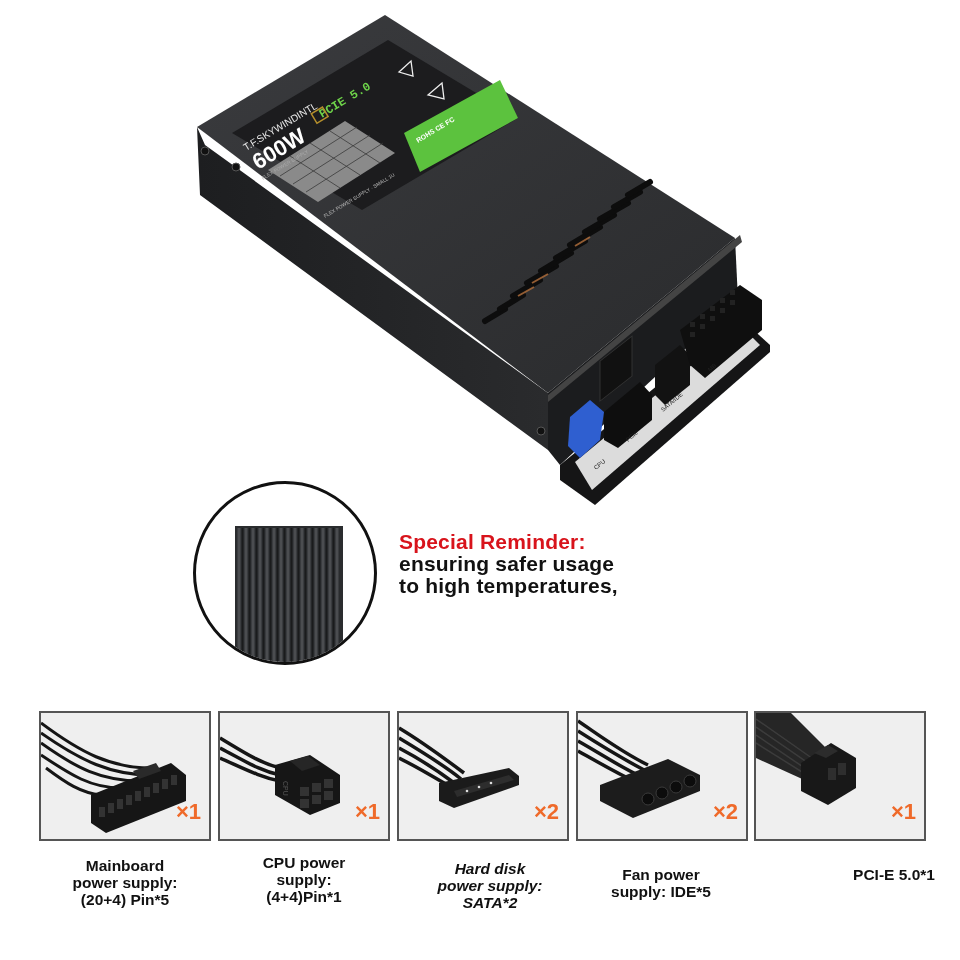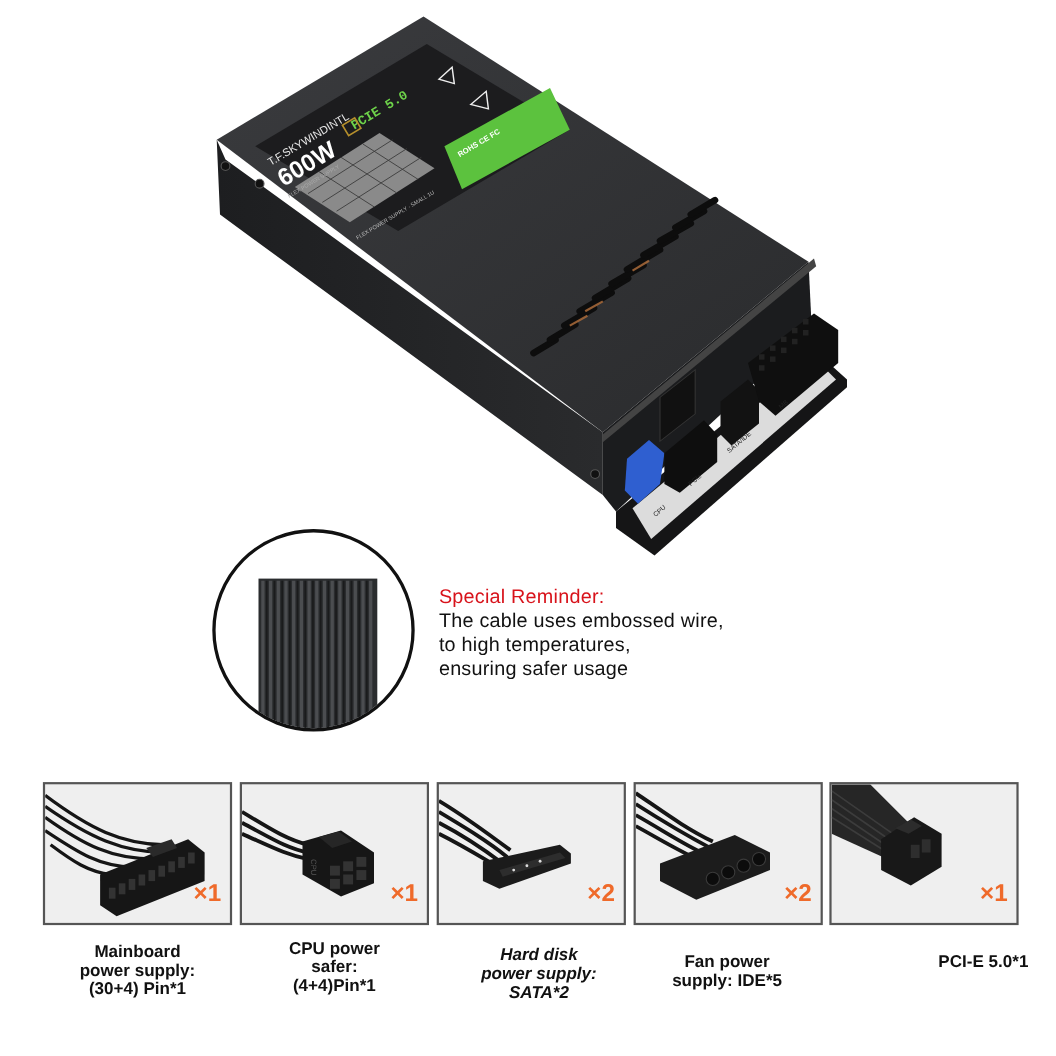--- a/index.html
+++ b/index.html
@@ -11,22 +11,22 @@
 
   
   .cable-circle {
     position: absolute; left: 193px; top: 481px; width: 184px; height: 184px;
     border: 3px solid #111; border-radius: 50%; overflow: hidden; background: #fff;
   }
 
   
   .reminder {
     position: absolute; left: 399px; top: 531px; width: 420px;
-    font-family: "Liberation Sans", sans-serif; font-weight: 400;
-    font-size: 18px; line-height: 22px; letter-spacing: 0.2px; color: #111;
+    font-family: "Liberation Sans", sans-serif; font-weight: 700;
+    font-size: 21px; line-height: 22px; letter-spacing: 0.2px; color: #111;
   }
   .reminder .title { color: #d8131b; display: block; }
   .reminder .line { display: block; }
 
   
   .tile {
     position: absolute; top: 711px; width: 172px; height: 130px;
     background: #efefef; border: 2px solid #555; overflow: hidden;
   }
   .tile .qty {
@@ -176,23 +176,22 @@
         <line x1="116.5" y1="44" x2="116.5" y2="184"></line>
         <line x1="123.5" y1="44" x2="123.5" y2="184"></line>
         <line x1="130.5" y1="44" x2="130.5" y2="184"></line>
         <line x1="137.5" y1="44" x2="137.5" y2="184"></line>
     </g>
   </svg>
 </div>
 
 <div class="reminder">
   <span class="title">Special Reminder:</span>
-  <span class="line">The cable uses embossed wire,</span>
+  <span class="line">ensuring safer usage</span>
   <span class="line">to high temperatures,</span>
-  <span class="line">ensuring safer usage</span>
 </div>
 
 <div class="tile" style="left:39px;">
   <svg width="172" height="130">
     <g stroke="#151515" stroke-width="3">
       <path d="M0,10 C40,40 70,55 110,55" fill="none"></path>
       <path d="M0,20 C40,48 70,62 110,62" fill="none"></path>
       <path d="M0,30 C35,55 60,68 100,68" fill="none"></path>
       <path d="M0,42 C30,62 50,75 80,75" fill="none"></path>
       <path d="M5,55 C25,70 40,80 60,82" fill="none"></path>
@@ -289,25 +288,25 @@
         <rect x="72" y="55" width="8" height="12"></rect>
         <rect x="82" y="50" width="8" height="12"></rect>
       </g>
   </svg>
   <span class="qty">×1</span>
 </div>
 
 <div class="caption" style="left:35px;">
   <span>Mainboard</span>
   <span>power supply:</span>
-  <span>(30+4) Pin*1</span>
+  <span>(20+4) Pin*5</span>
 </div>
 <div class="caption" style="left:214px; top:854px;">
   <span>CPU power</span>
-  <span>safer:</span>
+  <span>supply:</span>
   <span>(4+4)Pin*1</span>
 </div>
 <div class="caption" style="left:400px; top:860px;font-style:italic;">
   <span>Hard disk</span>
   <span>power supply:</span>
   <span>SATA*2</span>
 </div>
 <div class="caption" style="left:571px; top:866px;">
   <span>Fan power</span>
   <span>supply: IDE*5</span>

